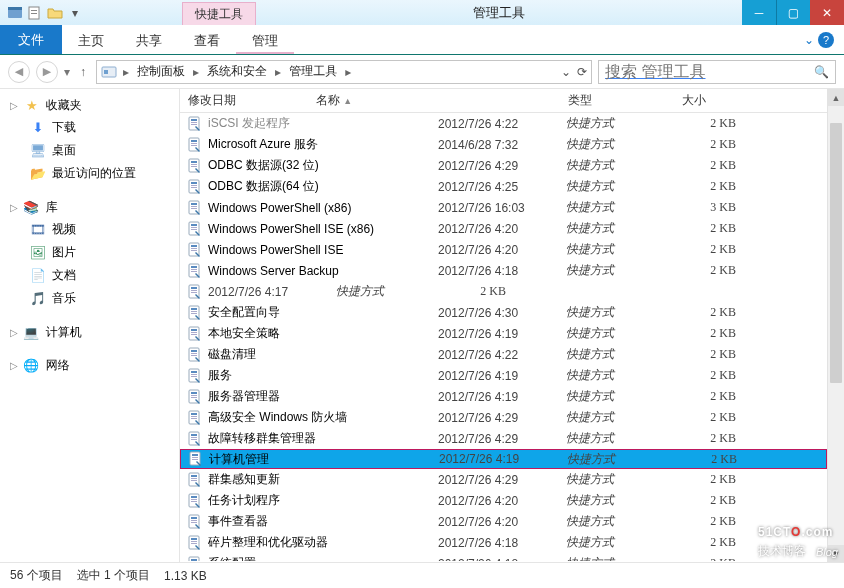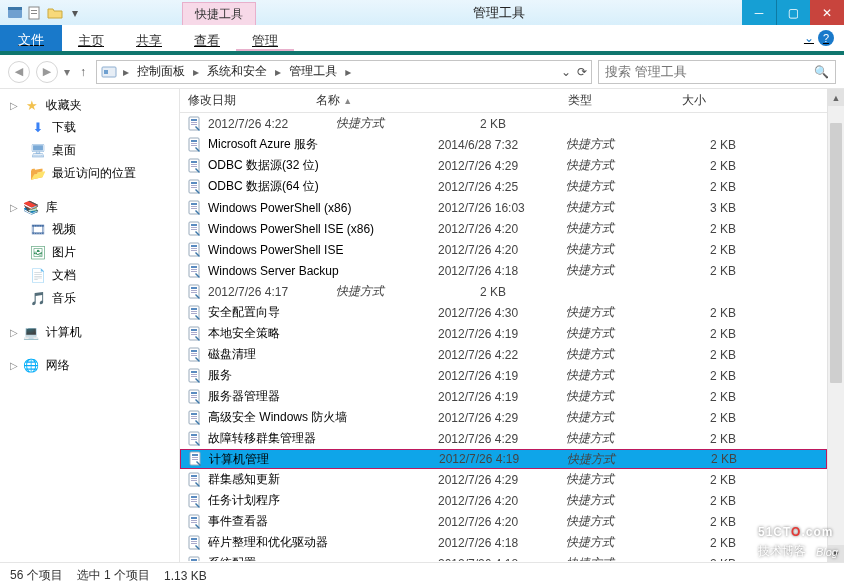--- a/index.html
+++ b/index.html
@@ -11,38 +11,38 @@
   .tb-icon { width:18px; height:18px; display:flex; align-items:center; justify-content:center; }
   .tb-tab { background:#f7d9e8; border:1px solid #e8b0cc; border-bottom:none; margin-top:2px; padding:3px 12px; color:#333; }
   .tb-title { flex:1; text-align:center; padding-top:4px; color:#222; font-size:13px; }
   .winbtns { display:flex; }
   .winbtn { width:34px; display:flex; align-items:center; justify-content:center; color:#fff; }
   .winbtn.min { background:#169fd4; }
   .winbtn.max { background:#169fd4; border-left:1px solid #0e7aa3; }
   .winbtn.close { background:#c8443d; }
 
   
-  .ribbon { height: 30px; display:flex; align-items:stretch; border-bottom:4px solid #0f766e;text-decoration:underline; }
+  .ribbon { height: 30px; display:flex; align-items:stretch; border-bottom:1px solid #0f766e; }
   .ribbon-file { background:#1979ca; color:#fff; padding:6px 18px; font-size:13px; }
   .ribbon-tab { padding:7px 16px 5px; color:#333; font-size:13px; }
   .ribbon-tab.active { border-bottom:2px solid #e8b0cc; }
   .ribbon-spacer { flex:1; }
   .ribbon-right { display:flex; align-items:center; gap:4px; padding-right:10px; }
   .chev { color:#1979ca; }
   .help-icon { width:16px; height:16px; border-radius:50%; background:#1979ca; color:#fff; display:flex; align-items:center; justify-content:center; font-size:11px; }
 
   
   .navrow { height:34px; display:flex; align-items:center; gap:6px; padding:0 8px; border-bottom:1px solid #e5e5e5; }
   .navbtn { width:22px; height:22px; border:1px solid #d6d6d6; border-radius:50%; display:flex; align-items:center; justify-content:center; color:#999; font-size:11px; }
   .addr { flex:0 0 496px; height:24px; border:1px solid #c5c5c5; display:flex; align-items:center; padding:0 4px; gap:4px; }
   .addr .bc { padding:0 2px; color:#222; }
   .addr .sep { color:#666; padding:0 2px; }
   .addr-icons { margin-left:auto; display:flex; gap:6px; color:#555; }
   .search { flex:1; height:24px; border:1px solid #c5c5c5; display:flex; align-items:center; padding:0 6px; color:#888; }
-  .search input { border:none; outline:none; flex:1; background:transparent; color:#3b82f6; font-size:13px; }
+  .search input { border:none; outline:none; flex:1; background:transparent; color:#3b82f6; font-size:16px;text-decoration:underline; }
 
   
   .body { display:flex; height:473px; }
   .sidebar { width:180px; border-right:1px solid #e5e5e5; padding:6px 0; overflow:hidden; }
   .sb-group { margin-bottom:12px; }
   .sb-head { display:flex; align-items:center; gap:6px; padding:2px 10px; cursor:default; }
   .sb-head .exp { color:#888; font-size:10px; }
   .sb-item { display:flex; align-items:center; gap:6px; padding:3px 6px 3px 30px; cursor:default; }
   .sb-icon { width:16px; height:16px; display:inline-flex; align-items:center; justify-content:center; font-size:13px; }
   .star { color:#f2c14e; }
@@ -64,21 +64,21 @@
   .col.name { width:252px; }
   .col.date { width:128px; }
   .col.type { width:114px; }
   .col.size { width:66px; text-align:left; }
   .rows { overflow:hidden; height:448px; }
   .row { display:flex; align-items:center; height:21px; padding-left:6px; }
   .row .ic { width:18px; height:16px; display:inline-flex; align-items:center; justify-content:center; margin-right:4px; }
   .row .nm { width:230px; overflow:hidden; white-space:nowrap; }
   .row .dt { width:128px; color:#444; }
   .row .tp { width:114px; color:#444;font-style:italic; }
-  .row .sz { width:56px; text-align:right; color:#444; }
+  .row .sz { width:56px; text-align:right; color:#444;font-family:Liberation Serif, serif; }
   .row.sel { background:#0ea5e9; border:1px solid #be185d; height:20px; }
   .row.cut { color:#888; }
 
   .vscroll { width:17px; background:#f0f0f0; border-left:1px solid #e2e2e2; position:relative; }
   .vscroll .btn { height:17px; background:#e2e2e2; display:flex; align-items:center; justify-content:center; color:#666; font-size:9px; }
   .vscroll .thumb { position:absolute; left:2px; right:2px; top:34px; height:260px; background:#cfcfcf; border-radius:1px; }
 
   
   .status { height:26px; border-top:1px solid #e5e5e5; display:flex; align-items:center; padding:0 10px; gap:14px; color:#333; }
 
@@ -243,20 +243,21 @@
           <div class="row cut">
             <span class="ic">
               <svg class="fi-svg" viewBox="0 0 16 16">
                 <rect x="2" y="1" width="10" height="13" rx="1" fill="#fff" stroke="#9ab"></rect>
                 <rect x="4" y="3" width="6" height="2" fill="#5a8bc0"></rect>
                 <rect x="4" y="6" width="6" height="1" fill="#aac"></rect>
                 <rect x="4" y="8" width="6" height="1" fill="#aac"></rect>
                 <path d="M9 10l4 4-1 1-4-4z" fill="#3b76a8"></path>
               </svg>
             </span>
+            <span class="nm">iSCSI 发起程序</span>
             <span class="dt">2012/7/26 4:22</span>
             <span class="tp">快捷方式</span>
             <span class="sz">2 KB</span>
           </div>
           <div class="row">
             <span class="ic">
               <svg class="fi-svg" viewBox="0 0 16 16">
                 <rect x="2" y="1" width="10" height="13" rx="1" fill="#fff" stroke="#9ab"></rect>
                 <rect x="4" y="3" width="6" height="2" fill="#5a8bc0"></rect>
                 <rect x="4" y="6" width="6" height="1" fill="#aac"></rect>

